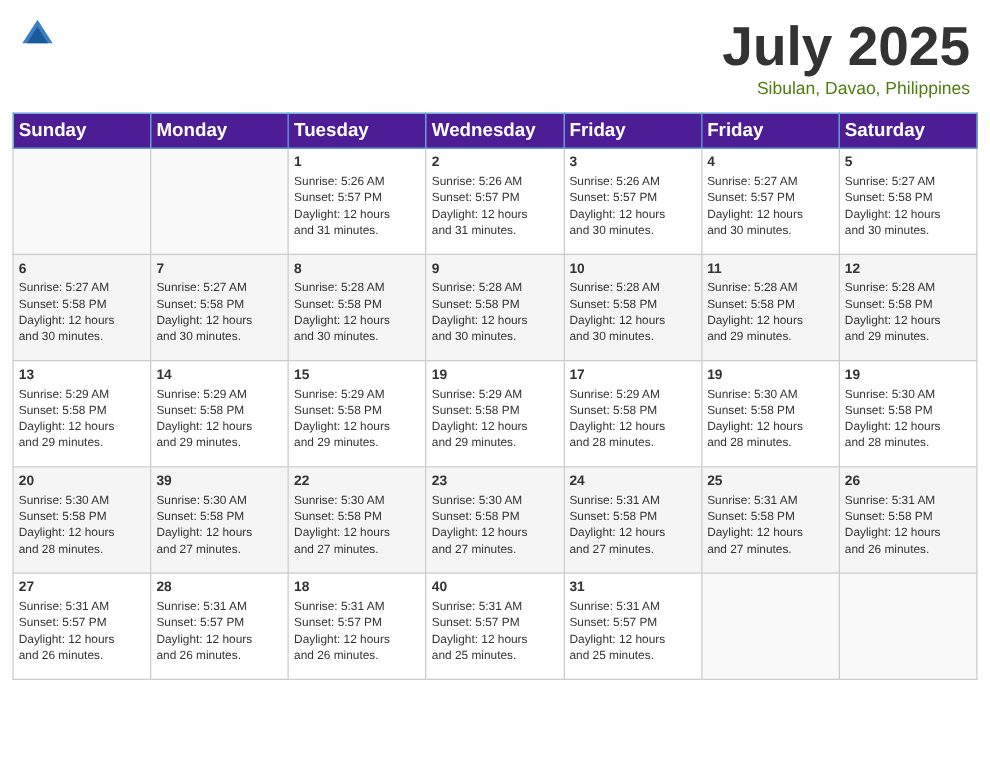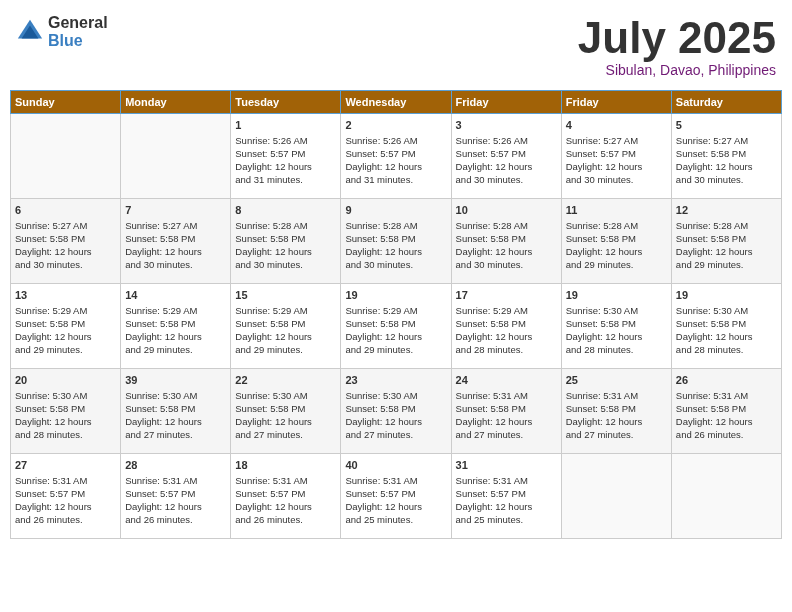--- a/index.html
+++ b/index.html
@@ -30,33 +30,33 @@
       text-align: right;
     }
     .month-year {
       font-size: 44px;
       font-weight: bold;
       color: #333;
       line-height: 1.1;
     }
     .location {
       font-size: 14px;
-      color: #701a75;
+      color: #4d7c0f;
     }
     table {
       width: 100%;
       border-collapse: collapse;
       font-size: 10px;
     }
     thead tr th {
-      background: #a16207;
+      background: #4c1d95;
       color: #fff;
       padding: 5px 4px;
       text-align: left;
-      font-size: 11px;
+      font-size: 15px;
       font-weight: bold;
       border: 1px solid #5a9fd4;
     }
     tbody tr td {
       vertical-align: top;
       padding: 4px;
       border: 1px solid #ccc;
       width: calc(100% / 7);
       min-height: 80px;
       height: 85px;
@@ -80,24 +80,20 @@
   </style>
 </head>
 <body>
 
 <div class="header">
   <div class="logo">
     <svg class="logo-icon" viewBox="0 0 30 30">
       <polygon points="15,2 28,22 2,22" fill="#3a7fc1"></polygon>
       <polygon points="15,8 24,22 6,22" fill="#1a5a9a"></polygon>
     </svg>
-    <div>
-      <div style="font-size:16px;font-weight:bold;color:#333;">General</div>
-      <div style="font-size:16px;font-weight:bold;color:#3a7fc1;">Blue</div>
-    </div>
   </div>
   <div class="title-block">
     <div class="month-year">July 2025</div>
     <div class="location">Sibulan, Davao, Philippines</div>
   </div>
 </div>
 
 <table>
   <thead>
     <tr id="header-row">

